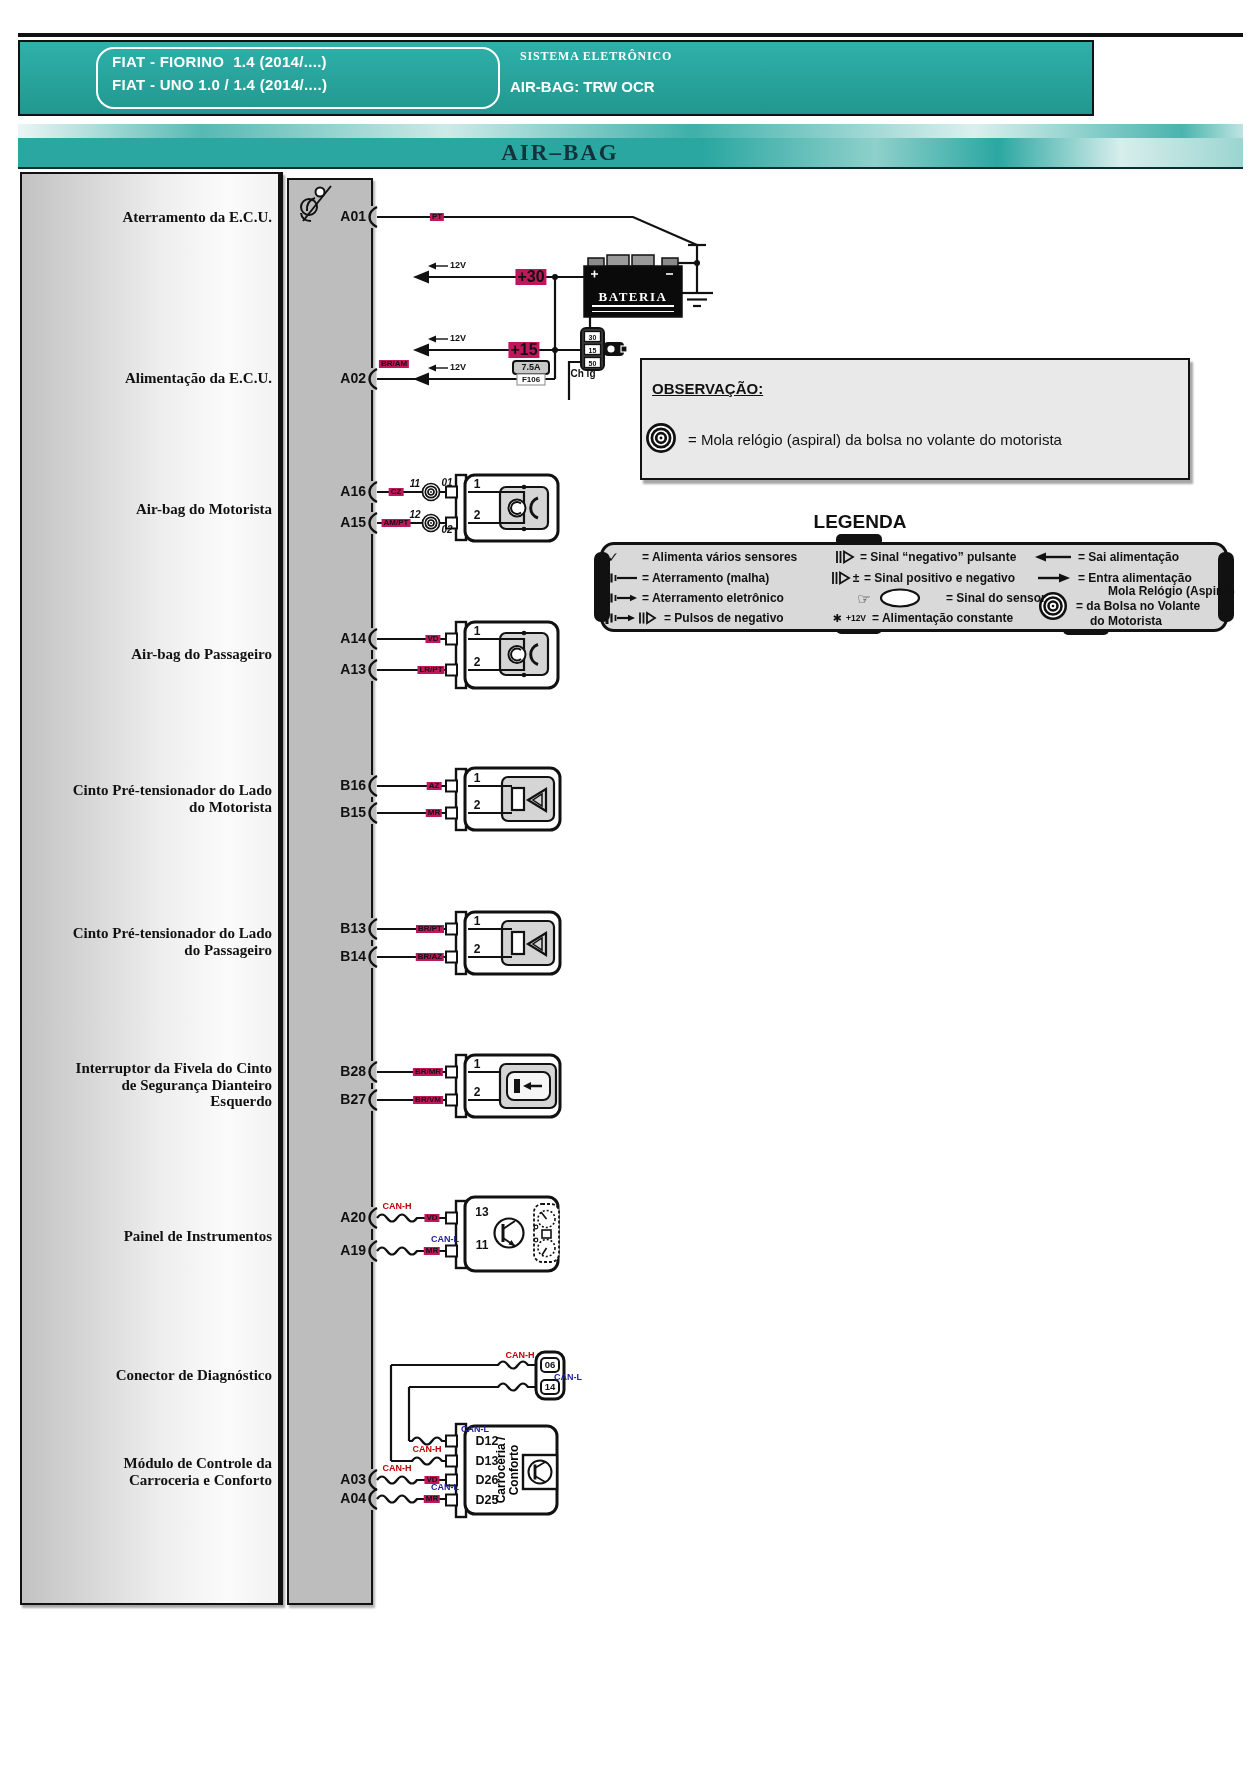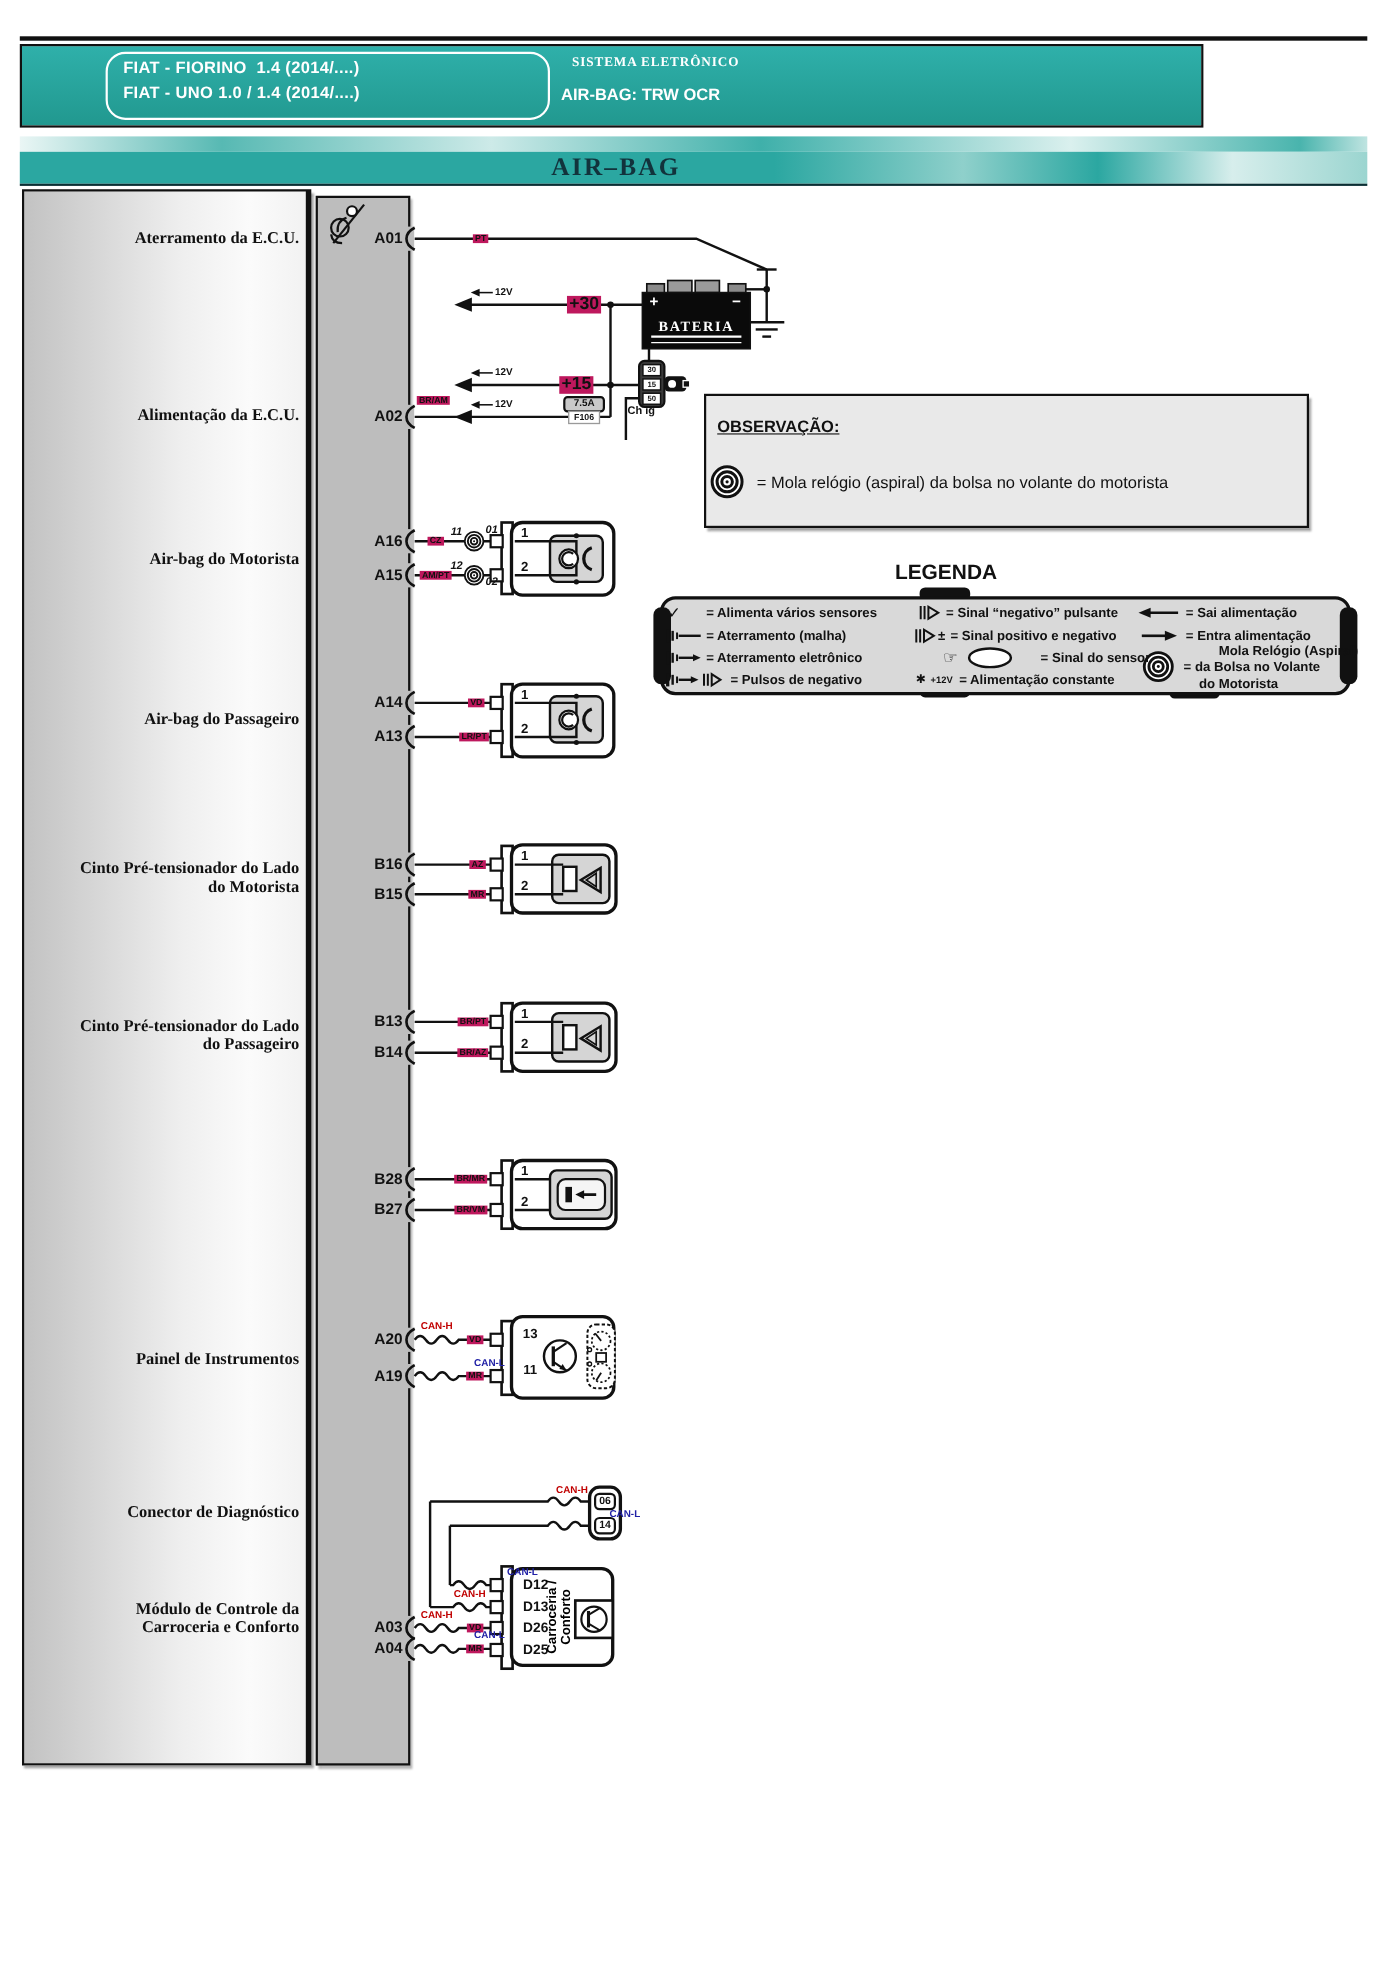--- a/index.html
+++ b/index.html
@@ -365,20 +365,23 @@
   <span class="t s23 serif c" style="left:560px;top:152px;letter-spacing:2px;color:#12333c;">AIR–BAG</span>
 
   <span class="t sideLabel pre" style="top:209px;">Aterramento da E.C.U.</span>
   <span class="t sideLabel pre" style="top:370px;">Alimentação da E.C.U.</span>
   <span class="t sideLabel pre" style="top:501px;">Air-bag do Motorista</span>
   <span class="t sideLabel pre" style="top:646px;">Air-bag do Passageiro</span>
   <span class="t sideLabel pre" style="top:782px;">Cinto Pré-tensionador do Lado
 do Motorista</span>
   <span class="t sideLabel pre" style="top:925px;">Cinto Pré-tensionador do Lado
 do Passageiro</span>
+  <span class="t sideLabel pre" style="top:1060px;">Interruptor da Fivela do Cinto
+de Segurança Dianteiro
+Esquerdo</span>
   <span class="t sideLabel pre" style="top:1228px;">Painel de Instrumentos</span>
   <span class="t sideLabel pre" style="top:1367px;">Conector de Diagnóstico</span>
   <span class="t sideLabel pre" style="top:1455px;">Módulo de Controle da
 Carroceria e Conforto</span>
 
   <span class="t pinId" style="top:209px;">A01</span>
   <span class="t pinId" style="top:371px;">A02</span>
   <span class="t pinId" style="top:484px;">A16</span>
   <span class="t pinId" style="top:515px;">A15</span>
   <span class="t pinId" style="top:631px;">A14</span>

